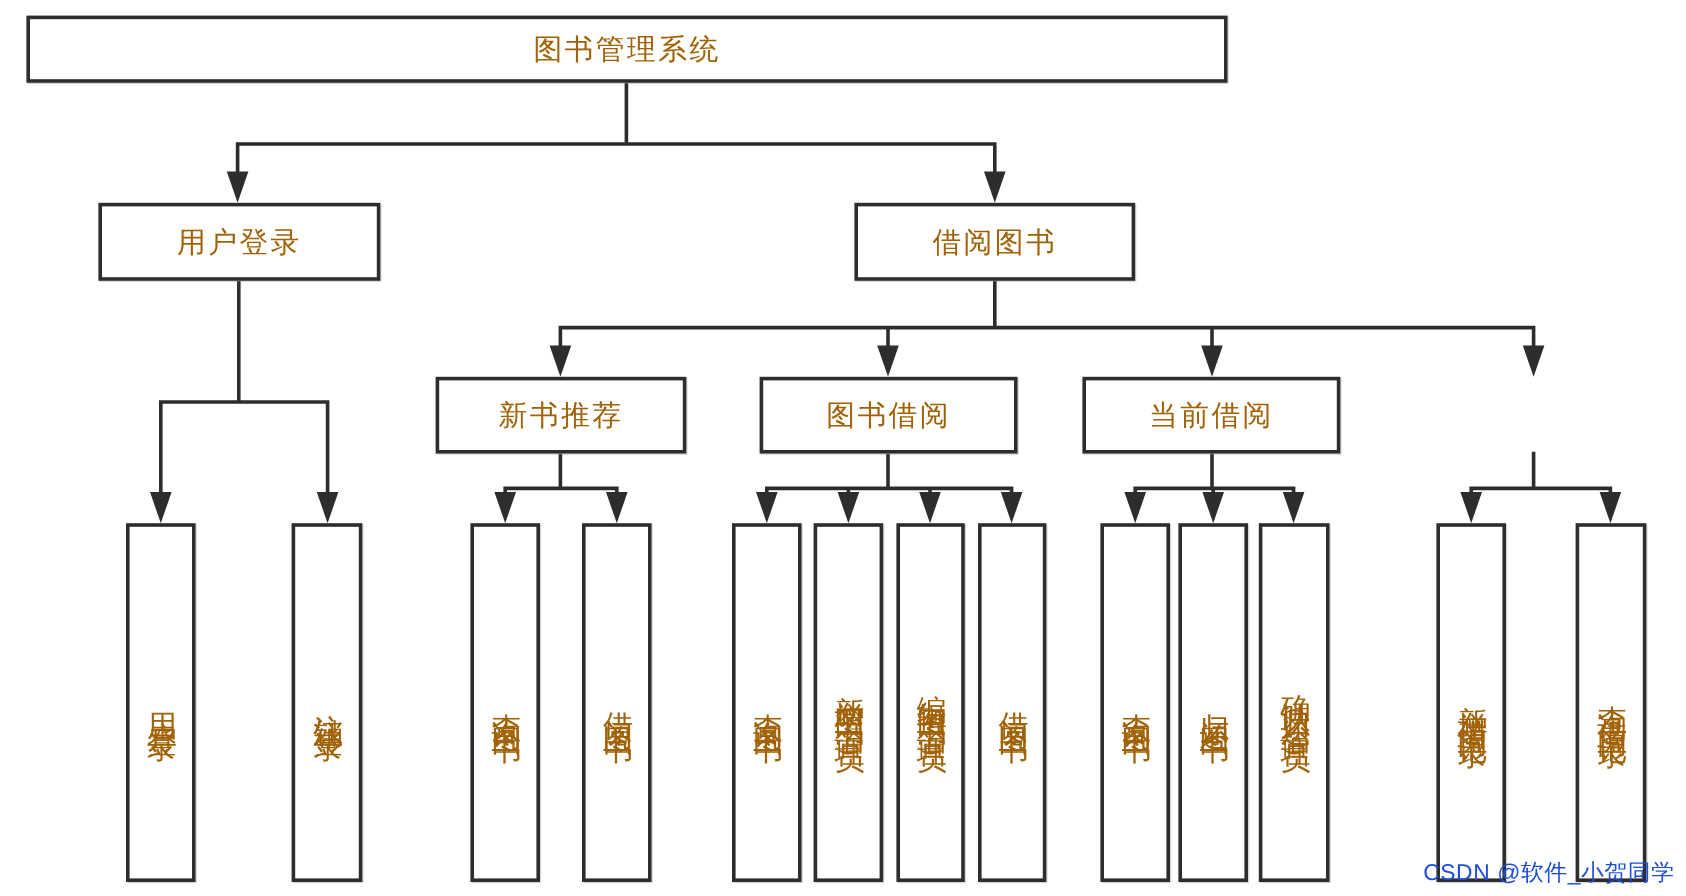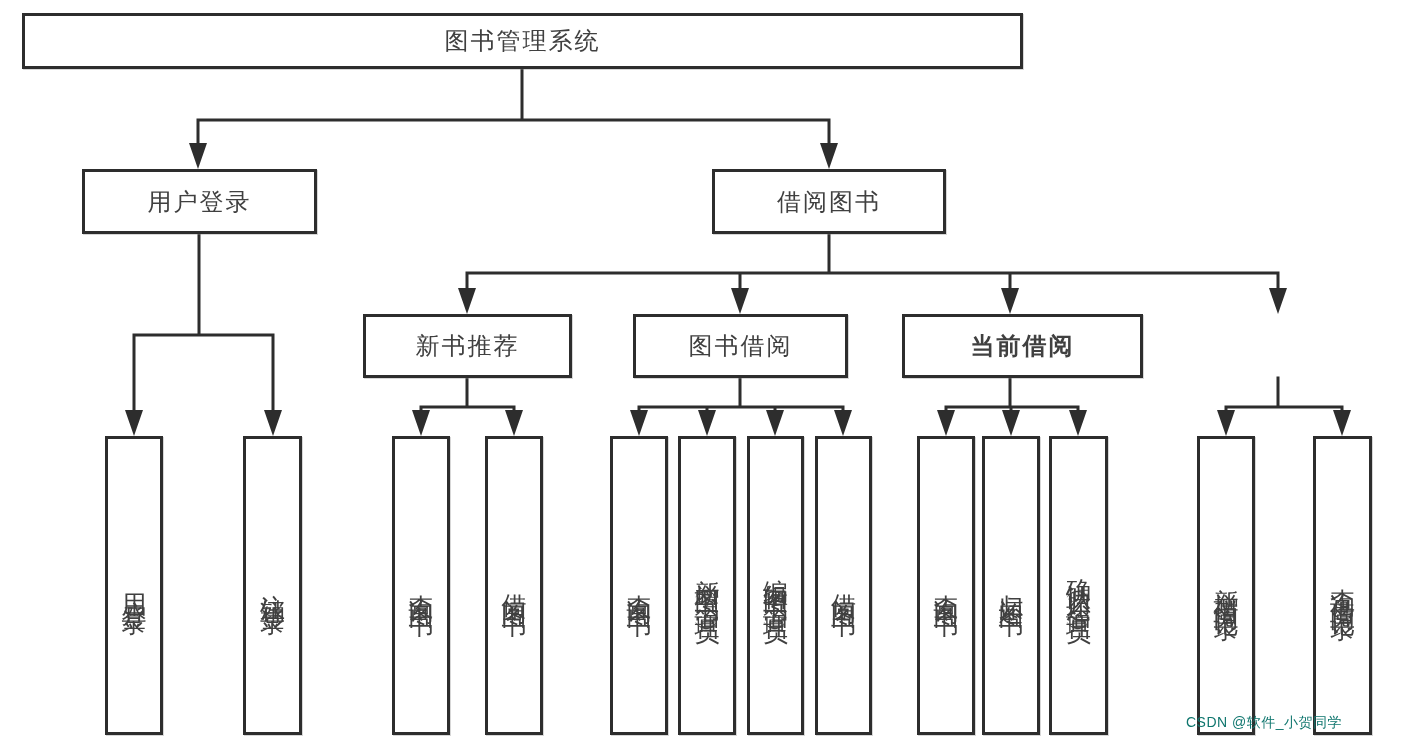--- a/index.html
+++ b/index.html
@@ -9,42 +9,42 @@
     font-family: "Liberation Sans", "DejaVu Sans", sans-serif;
     position: relative; overflow: hidden;
   }
   .stage { position: absolute; left: 0; top: 0; width: 1405px; height: 747px; }
   svg.connectors { position: absolute; left: 0; top: 0; width: 1405px; height: 747px; }
 
   .node {
     position: absolute;
     background: #ffffff;
     border: 3px solid #2d2d2d;
-    color: #404040;
+    color: #a16207;
     display: flex; align-items: center; justify-content: center;
     box-shadow: 1px 1px 0 rgba(140,140,140,0.35);
   }
   .node-h { font-size: 24px; letter-spacing: 2px; white-space: nowrap; }
   .node-v { }
   .node-v .vtext {
     writing-mode: vertical-rl;
     text-orientation: mixed;
     font-size: 25px;
     letter-spacing: 6px;
     line-height: 1;
     white-space: nowrap;
   }
 
   
   .b-root          { left: 22px;   top: 13px;  width: 1001px; height: 56px; }
   .b-user-login    { left: 82px;   top: 169px; width: 235px;  height: 65px; }
   .b-book-mgmt     { left: 712px;  top: 169px; width: 234px;  height: 65px; }
   .b-new-book-rec  { left: 363px;  top: 314px; width: 209px;  height: 64px; }
   .b-book-borrow   { left: 633px;  top: 314px; width: 215px;  height: 64px; }
-  .b-cur-borrow    { left: 902px;  top: 314px; width: 241px;  height: 64px; font-weight: bold; }
+  .b-cur-borrow    { left: 902px;  top: 314px; width: 215px;  height: 64px; }
   .b-borrow-rec    { left: 1173px; top: 314px; width: 210px;  height: 64px; }
 
   .leaf { top: 436px; height: 299px; }
   .b-leaf-login      { left: 105px;  width: 58px; }
   .b-leaf-logout     { left: 243px;  width: 59px; }
   .b-leaf-nb-query   { left: 392px;  width: 58px; }
   .b-leaf-nb-borrow  { left: 485px;  width: 58px; }
   .b-leaf-bb-query   { left: 610px;  width: 58px; }
   .b-leaf-bb-add     { left: 678px;  width: 58px; }
   .b-leaf-bb-edit    { left: 747px;  width: 57px; }
@@ -52,22 +52,22 @@
   .b-leaf-cb-query   { left: 917px;  width: 58px; }
   .b-leaf-cb-return  { left: 982px;  width: 58px; }
   .b-leaf-cb-confirm { left: 1049px; width: 59px; }
   .b-leaf-br-add     { left: 1197px; width: 58px; }
   .b-leaf-br-query   { left: 1313px; width: 59px; }
 
   .watermark {
     position: absolute;
     left: 1186px; top: 714px;
     width: 210px;
-    font-size: 14px;
-    color: #0f766e;
+    font-size: 19px;
+    color: #1d4ed8;
     white-space: nowrap;
     letter-spacing: 0.5px;
     z-index: 5;
   }
 </style>
 </head>
 <body>
 
 <div class="stage">
 

